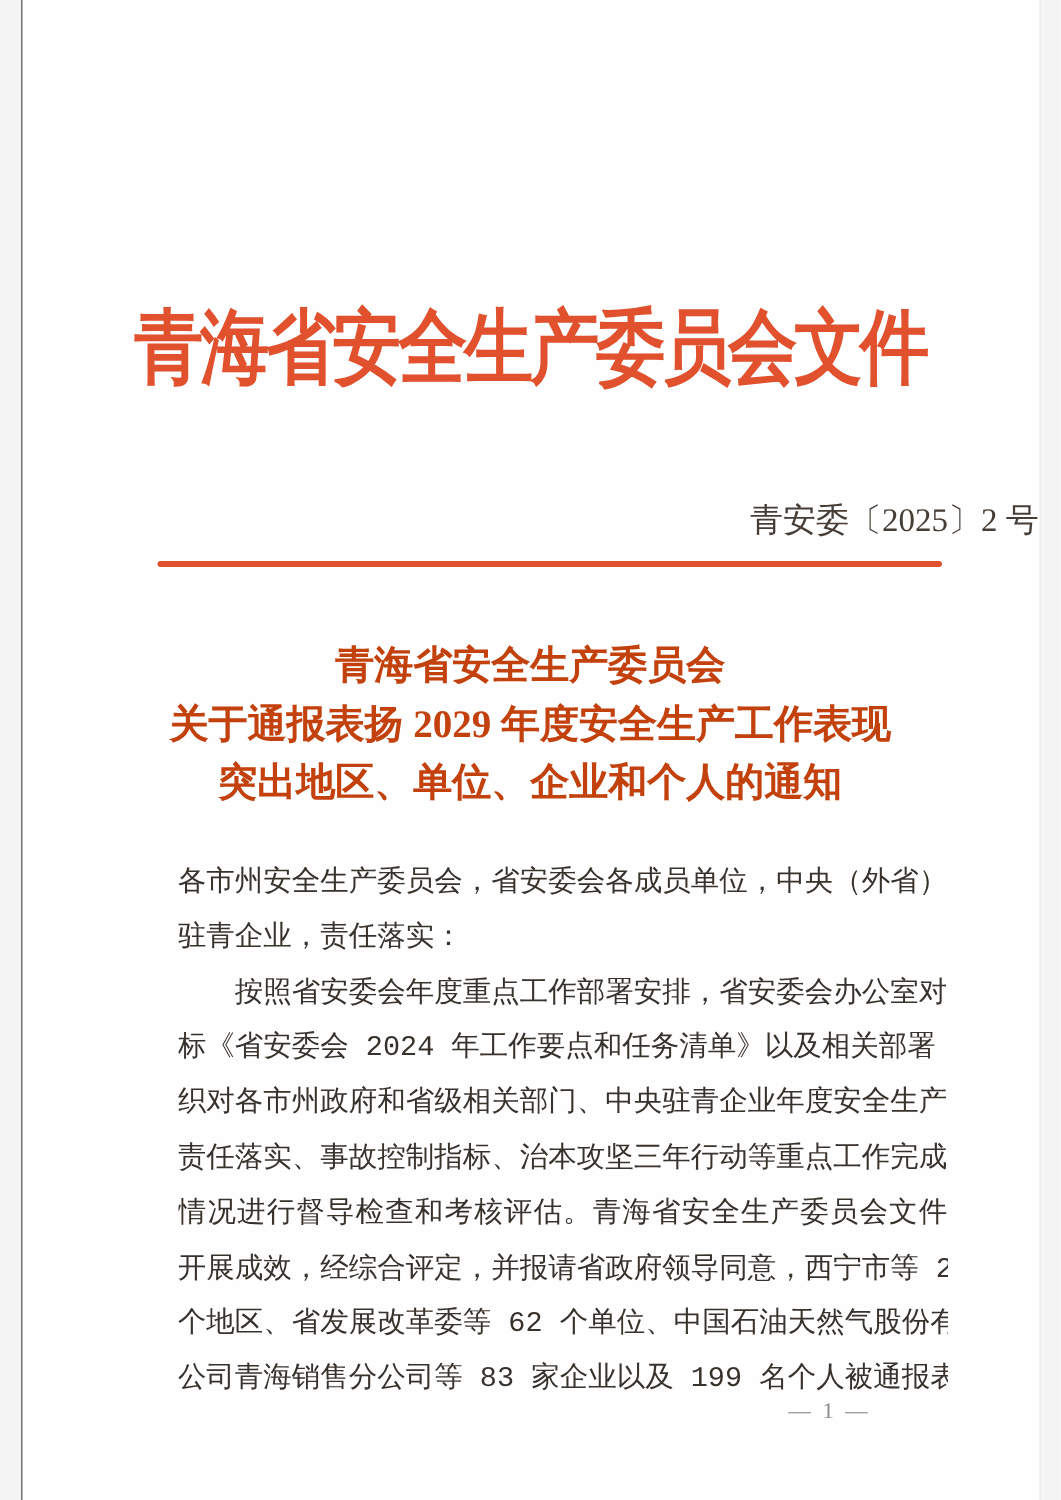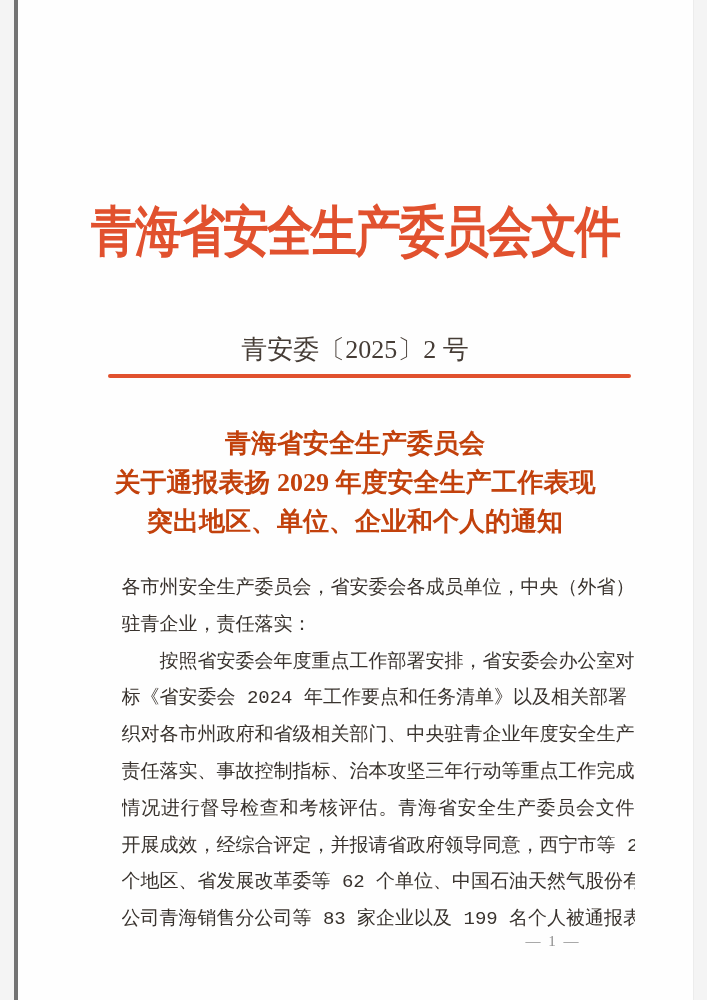--- a/index.html
+++ b/index.html
@@ -7,21 +7,21 @@
     padding: 0;
     background: #f4f4f4;
     font-family: "Liberation Serif", "DejaVu Serif", serif;
   }
   .page {
     position: relative;
     width: 680px;
     height: 1000px;
     margin: 0 auto;
     background: #fefefe;
-    border-left: 4px solid #737373;
+    border-left: 1px solid #737373;
     border-right: 1px solid #ececec;
     box-sizing: border-box;
     overflow: hidden;
   }
   .letterhead {
     position: absolute;
     top: 196px;
     left: 0;
     width: 100%;
     text-align: center;
@@ -31,23 +31,23 @@
     letter-spacing: -2px;
     transform: scaleY(1.18);
     transform-origin: top center;
     white-space: nowrap;
   }
   .doc-number {
     position: absolute;
     top: 332px;
     left: 0;
     width: 100%;
-    text-align: center;
+    text-align: right;
     color: #463d36;
-    font-size: 26px;
+    font-size: 22px;
     white-space: nowrap;
   }
   .red-divider {
     position: absolute;
     top: 374px;
     left: 90px;
     width: 523px;
     height: 4px;
     background: #e1512e;
     border-radius: 2px;

